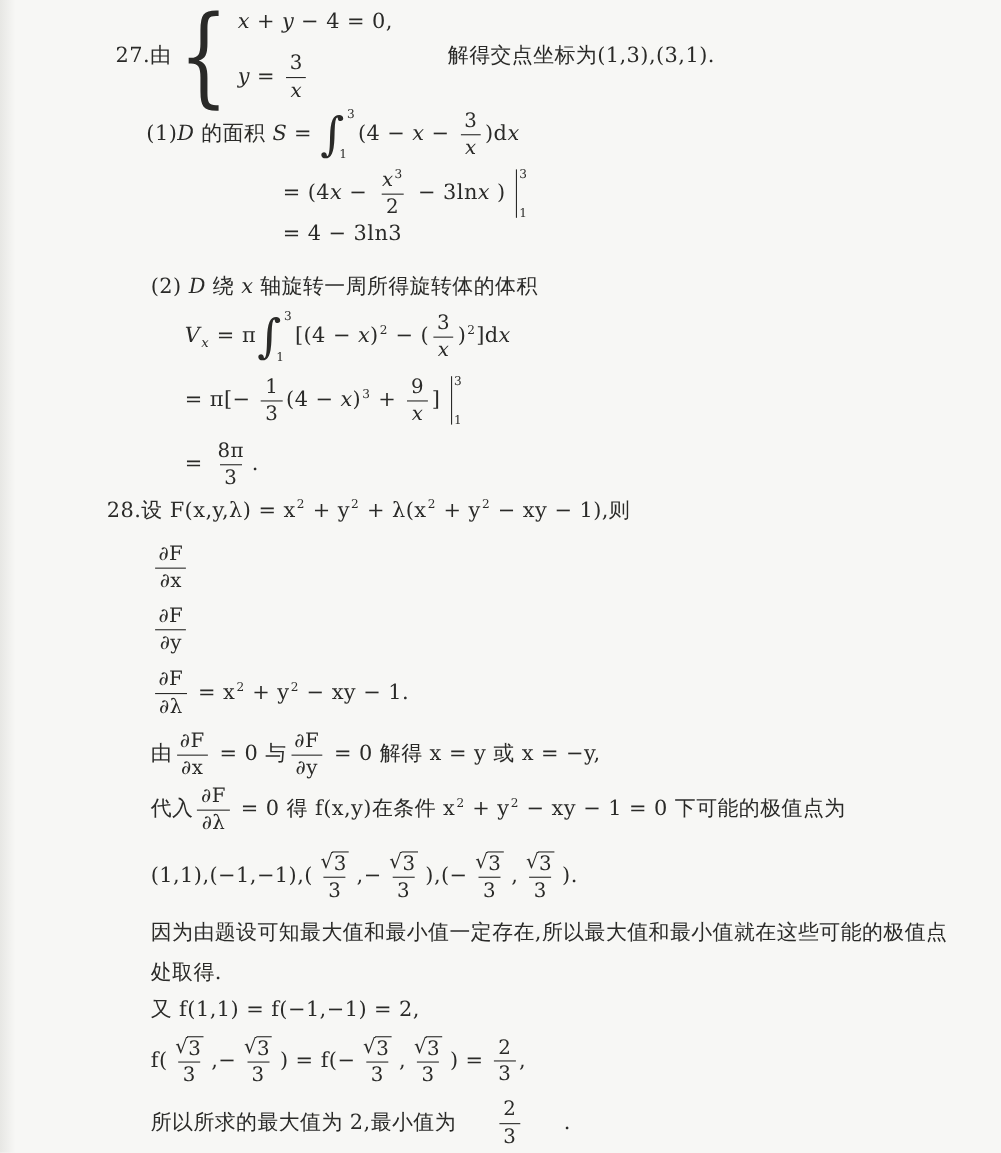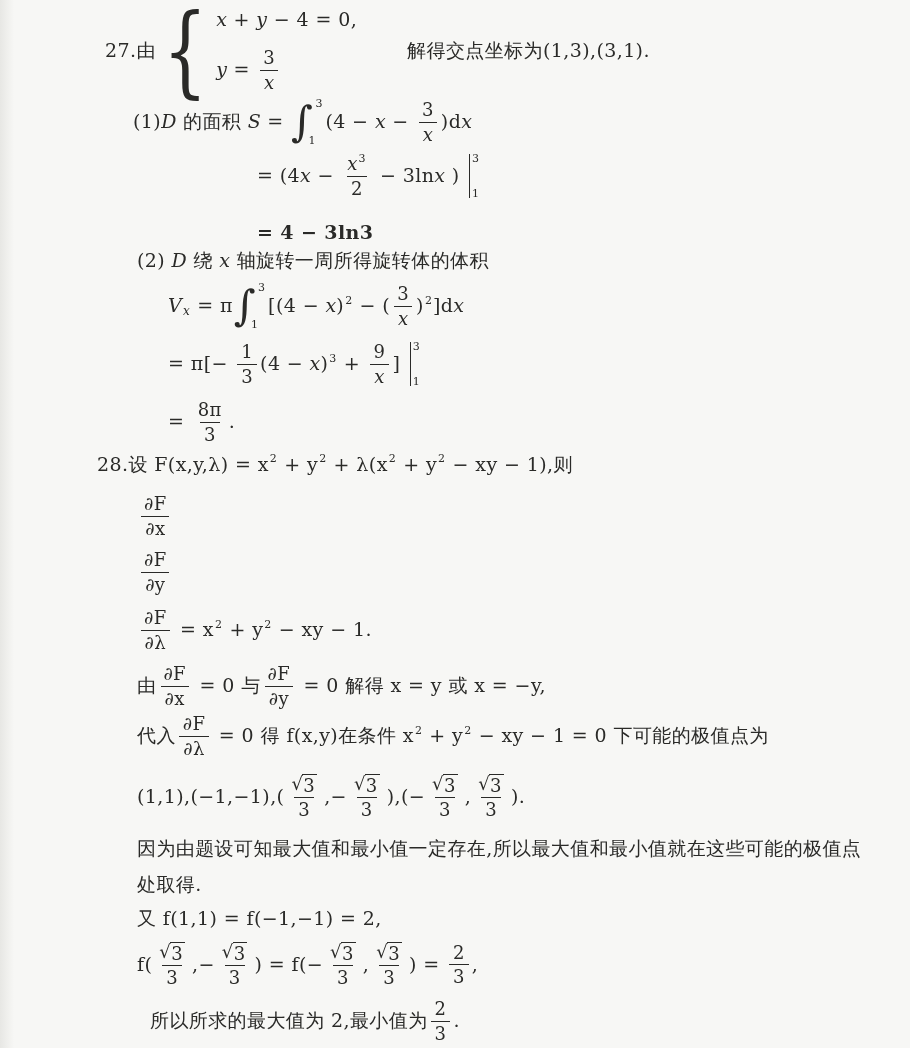--- a/index.html
+++ b/index.html
@@ -73,31 +73,31 @@
   .gap { display:inline-block; height:1px; }
 </style>
 </head>
 <body>
 
 <div class="page">
   <div id="doc">
       <div class="line" style="top: 6px; left: 105px;"><span class="tx">27.由</span><span class="cases"><span class="brace">{</span><span class="rows"><span class="row"><span class="tx it">x</span><span class="tx"> + </span><span class="tx it">y</span><span class="tx"> − 4 = 0,</span></span><span class="row"><span class="tx it">y</span><span class="tx"> = </span><span class="frac"><span class="num"><span class="tx">3</span></span><span class="den"><span class="tx it">x</span></span></span></span></span></span><span class="gap" style="width: 46px;"></span><span class="tx">解得交点坐标为(1,3),(3,1).</span></div>
       <div class="line" style="top: 98px; left: 133px;"><span class="tx">(1)</span><span class="tx it">D</span><span class="tx"> 的面积 </span><span class="tx it">S</span><span class="tx"> = </span><span class="intg"><span class="iglyph">∫</span><span class="ibounds"><span class="hi">3</span><span class="lo">1</span></span></span><span class="tx">(4 − </span><span class="tx it">x</span><span class="tx"> − </span><span class="frac"><span class="num"><span class="tx">3</span></span><span class="den"><span class="tx it">x</span></span></span><span class="tx">)d</span><span class="tx it">x</span></div>
       <div class="line" style="top: 152px; left: 257px;"><span class="tx">= (4</span><span class="tx it">x</span><span class="tx"> − </span><span class="frac"><span class="num"><span class="tx it">x</span><sup class="sup">3</sup></span><span class="den"><span class="tx">2</span></span></span><span class="tx"> − 3ln</span><span class="tx it">x</span><span class="tx"> ) </span><span class="evalbar"><span class="stroke"></span><span class="bounds"><span class="hi">3</span><span class="lo">1</span></span></span></div>
-      <div class="line" style="top: 220px; left: 257px; font-weight: bold;"><span class="tx">= 4 − 3ln3</span></div>
+      <div class="line" style="top: 200px; left: 257px;"><span class="tx">= 4 − 3ln3</span></div>
       <div class="line" style="top: 248px; left: 137px;"><span class="tx">(2) </span><span class="tx it">D</span><span class="tx"> 绕 </span><span class="tx it">x</span><span class="tx"> 轴旋转一周所得旋转体的体积</span></div>
       <div class="line" style="top: 282px; left: 168px;"><span class="tx it">V</span><sub class="sub">x</sub><span class="tx"> = π</span><span class="intg"><span class="iglyph">∫</span><span class="ibounds"><span class="hi">3</span><span class="lo">1</span></span></span><span class="tx">[(4 − </span><span class="tx it">x</span><span class="tx">)</span><sup class="sup">2</sup><span class="tx"> − (</span><span class="frac"><span class="num"><span class="tx">3</span></span><span class="den"><span class="tx it">x</span></span></span><span class="tx">)</span><sup class="sup">2</sup><span class="tx">]d</span><span class="tx it">x</span></div>
       <div class="line" style="top: 340px; left: 168px;"><span class="tx">= π[− </span><span class="frac"><span class="num"><span class="tx">1</span></span><span class="den"><span class="tx">3</span></span></span><span class="tx">(4 − </span><span class="tx it">x</span><span class="tx">)</span><sup class="sup">3</sup><span class="tx"> + </span><span class="frac"><span class="num"><span class="tx">9</span></span><span class="den"><span class="tx it">x</span></span></span><span class="tx">] </span><span class="evalbar"><span class="stroke"></span><span class="bounds"><span class="hi">3</span><span class="lo">1</span></span></span></div>
       <div class="line" style="top: 398px; left: 168px;"><span class="tx">= </span><span class="frac"><span class="num"><span class="tx">8π</span></span><span class="den"><span class="tx">3</span></span></span><span class="tx">.</span></div>
       <div class="line" style="top: 452px; left: 97px;"><span class="tx">28.设 F(x,y,λ) = x</span><sup class="sup">2</sup><span class="tx"> + y</span><sup class="sup">2</sup><span class="tx"> + λ(x</span><sup class="sup">2</sup><span class="tx"> + y</span><sup class="sup">2</sup><span class="tx"> − xy − 1),则</span></div>
       <div class="line" style="top: 492px; left: 137px;"><span class="frac"><span class="num"><span class="tx">∂F</span></span><span class="den"><span class="tx">∂x</span></span></span></div>
       <div class="line" style="top: 548px; left: 137px;"><span class="frac"><span class="num"><span class="tx">∂F</span></span><span class="den"><span class="tx">∂y</span></span></span></div>
       <div class="line" style="top: 606px; left: 137px;"><span class="frac"><span class="num"><span class="tx">∂F</span></span><span class="den"><span class="tx">∂λ</span></span></span><span class="tx"> = x</span><sup class="sup">2</sup><span class="tx"> + y</span><sup class="sup">2</sup><span class="tx"> − xy − 1.</span></div>
       <div class="line" style="top: 662px; left: 137px;"><span class="tx">由</span><span class="frac"><span class="num"><span class="tx">∂F</span></span><span class="den"><span class="tx">∂x</span></span></span><span class="tx"> = 0 与</span><span class="frac"><span class="num"><span class="tx">∂F</span></span><span class="den"><span class="tx">∂y</span></span></span><span class="tx"> = 0 解得 x = y 或 x = −y,</span></div>
       <div class="line" style="top: 712px; left: 137px;"><span class="tx">代入</span><span class="frac"><span class="num"><span class="tx">∂F</span></span><span class="den"><span class="tx">∂λ</span></span></span><span class="tx"> = 0 得 f(x,y)在条件 x</span><sup class="sup">2</sup><span class="tx"> + y</span><sup class="sup">2</sup><span class="tx"> − xy − 1 = 0 下可能的极值点为</span></div>
       <div class="line" style="top: 772px; left: 137px;"><span class="tx">(1,1),(−1,−1),(</span><span class="frac"><span class="num"><span class="sqrt"><span class="rad">√</span><span class="vinc">3</span></span></span><span class="den"><span class="tx">3</span></span></span><span class="tx">,−</span><span class="frac"><span class="num"><span class="sqrt"><span class="rad">√</span><span class="vinc">3</span></span></span><span class="den"><span class="tx">3</span></span></span><span class="tx">),(−</span><span class="frac"><span class="num"><span class="sqrt"><span class="rad">√</span><span class="vinc">3</span></span></span><span class="den"><span class="tx">3</span></span></span><span class="tx">,</span><span class="frac"><span class="num"><span class="sqrt"><span class="rad">√</span><span class="vinc">3</span></span></span><span class="den"><span class="tx">3</span></span></span><span class="tx">).</span></div>
       <div class="line" style="top: 836px; left: 137px;"><span class="tx">因为由题设可知最大值和最小值一定存在,所以最大值和最小值就在这些可能的极值点</span></div>
       <div class="line" style="top: 872px; left: 137px;"><span class="tx">处取得.</span></div>
       <div class="line" style="top: 906px; left: 137px; justify-content: flex-end;"><span class="tx">又 f(1,1) = f(−1,−1) = 2,</span></div>
       <div class="line" style="top: 940px; left: 137px;"><span class="tx">f(</span><span class="frac"><span class="num"><span class="sqrt"><span class="rad">√</span><span class="vinc">3</span></span></span><span class="den"><span class="tx">3</span></span></span><span class="tx">,−</span><span class="frac"><span class="num"><span class="sqrt"><span class="rad">√</span><span class="vinc">3</span></span></span><span class="den"><span class="tx">3</span></span></span><span class="tx">) = f(−</span><span class="frac"><span class="num"><span class="sqrt"><span class="rad">√</span><span class="vinc">3</span></span></span><span class="den"><span class="tx">3</span></span></span><span class="tx">,</span><span class="frac"><span class="num"><span class="sqrt"><span class="rad">√</span><span class="vinc">3</span></span></span><span class="den"><span class="tx">3</span></span></span><span class="tx">) = </span><span class="frac"><span class="num"><span class="tx">2</span></span><span class="den"><span class="tx">3</span></span></span><span class="tx">,</span></div>
-      <div class="line" style="top: 997px; left: 150px;"><span class="tx">所以所求的最大值为 2,最小值为</span><span class="frac"><span class="num"><span class="tx">2</span></span><span class="den"><span class="tx">3</span></span></span><span class="tx">.</span></div>
+      <div class="line" style="top: 997px; left: 137px; gap: 36px;"><span class="tx">所以所求的最大值为 2,最小值为</span><span class="frac"><span class="num"><span class="tx">2</span></span><span class="den"><span class="tx">3</span></span></span><span class="tx">.</span></div>
     </div>
 </div>
 
 </body></html>

